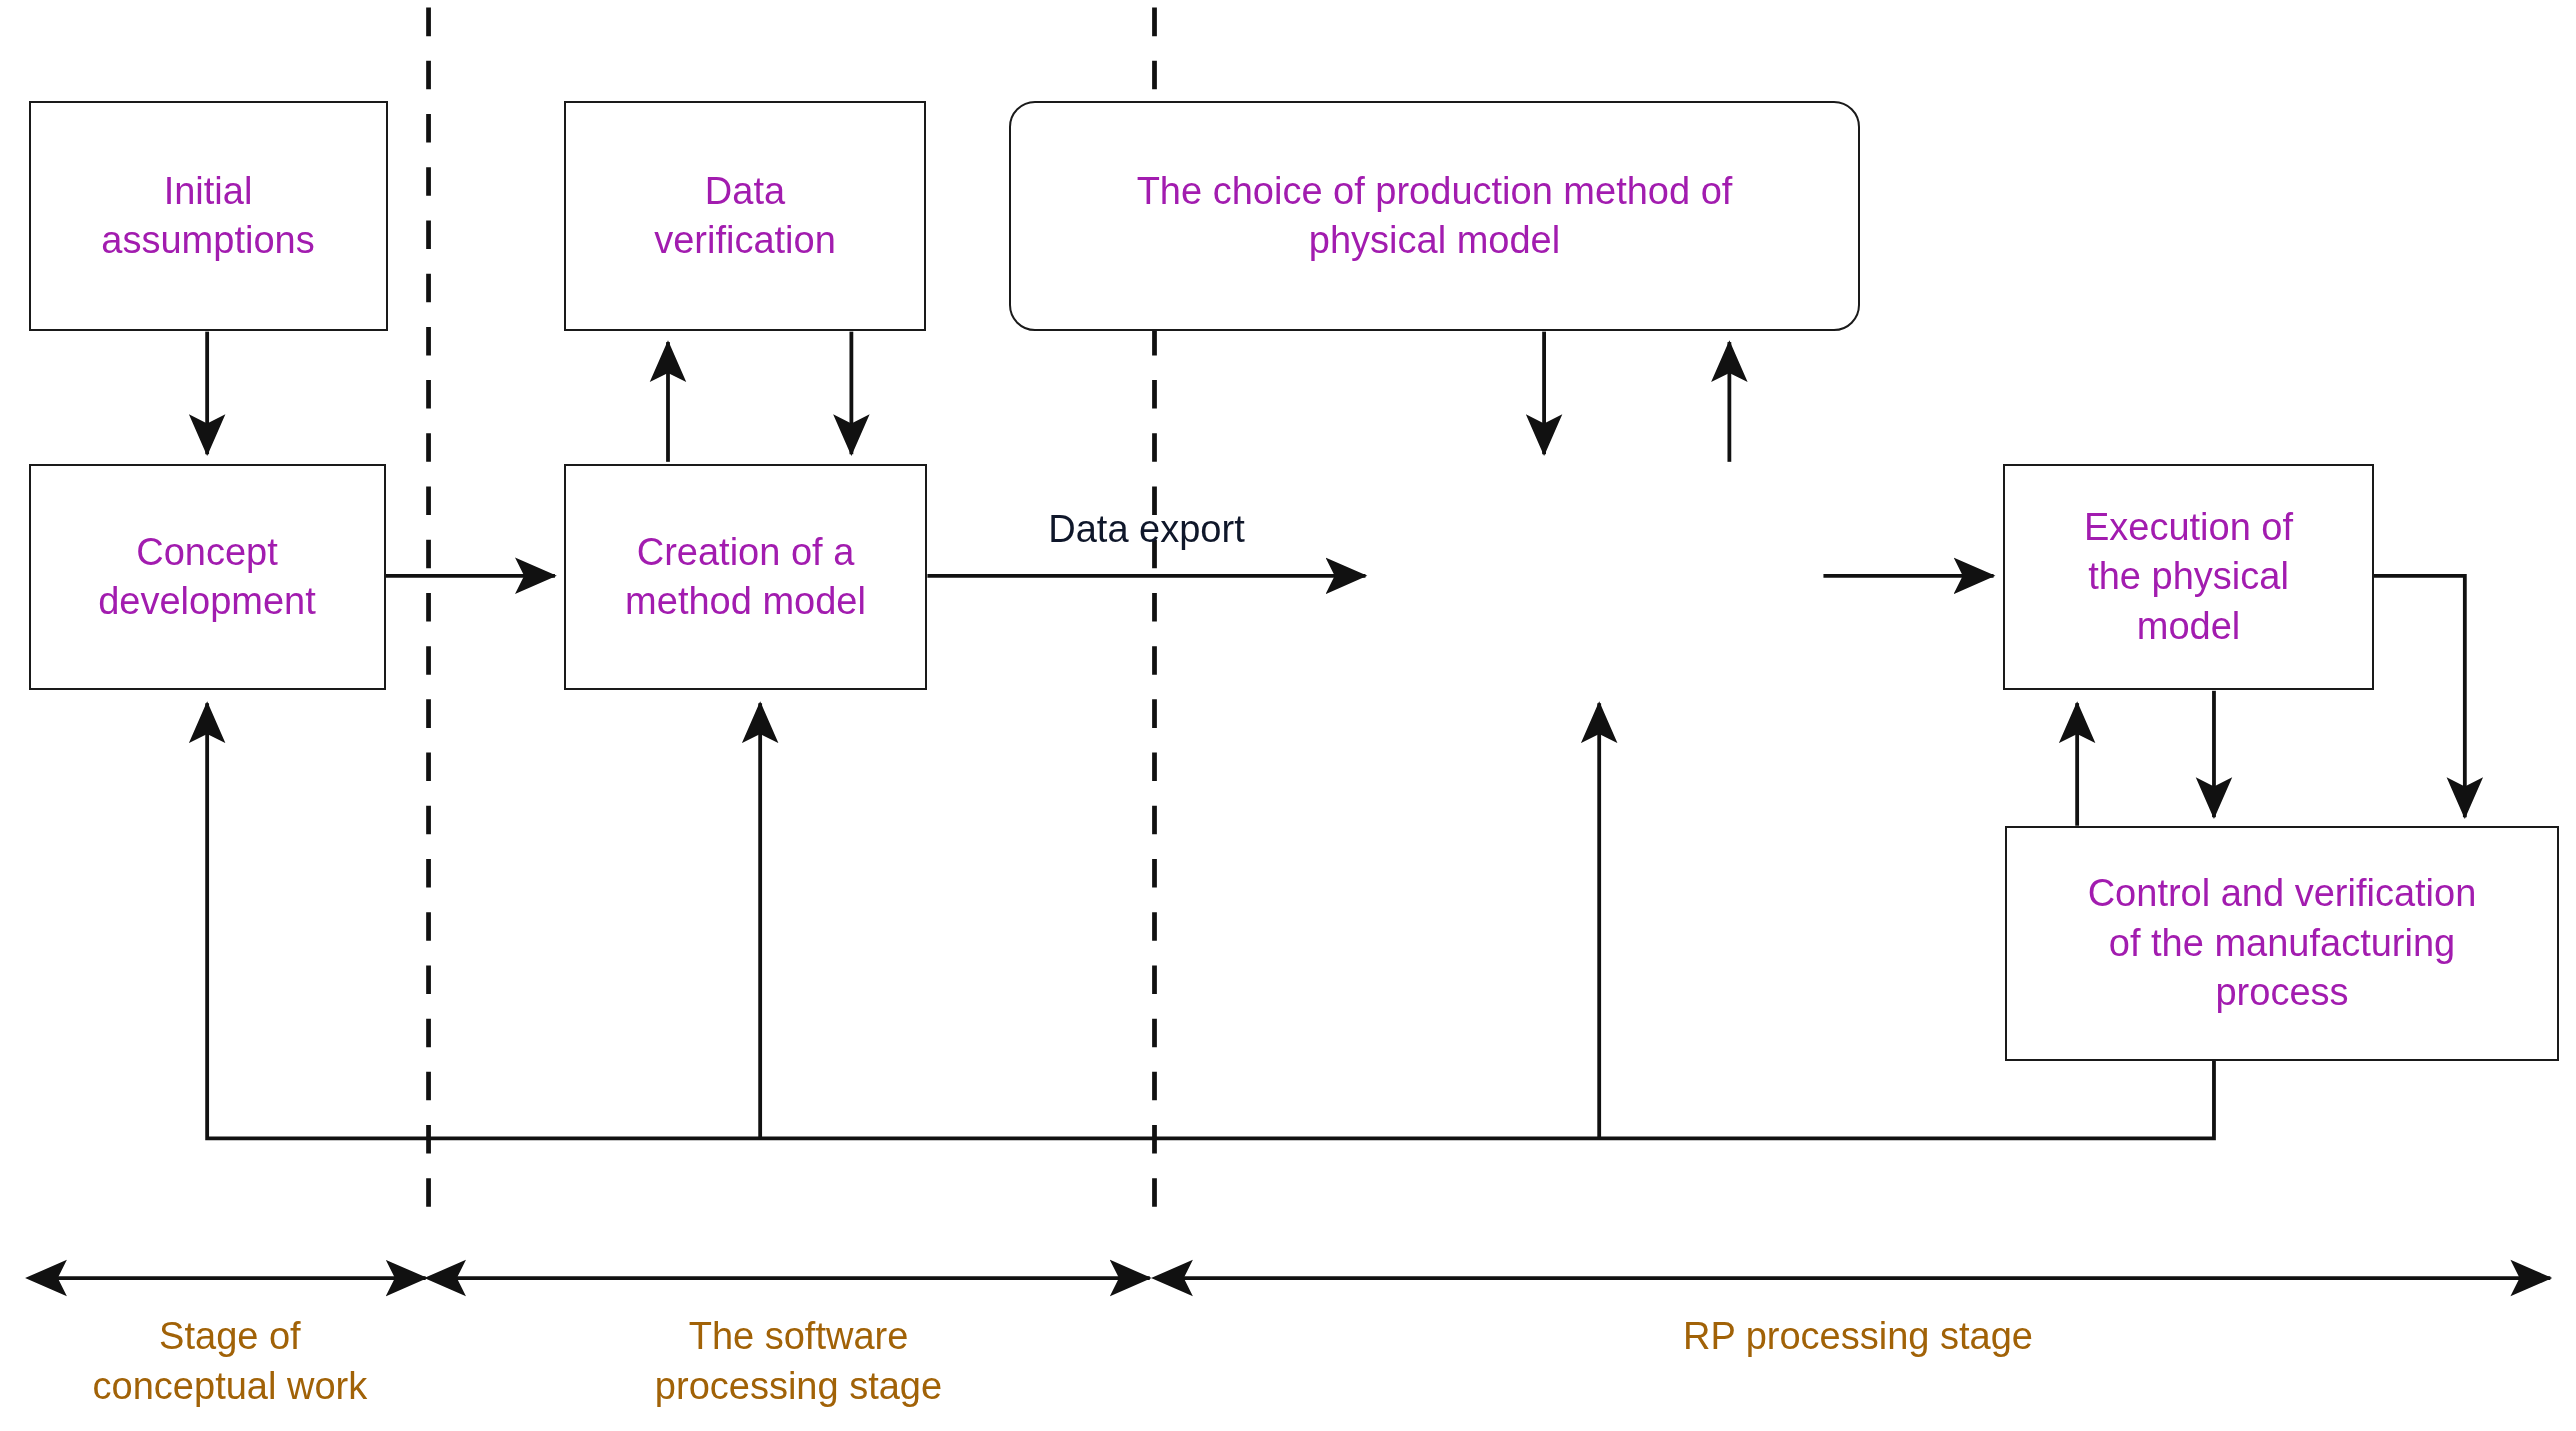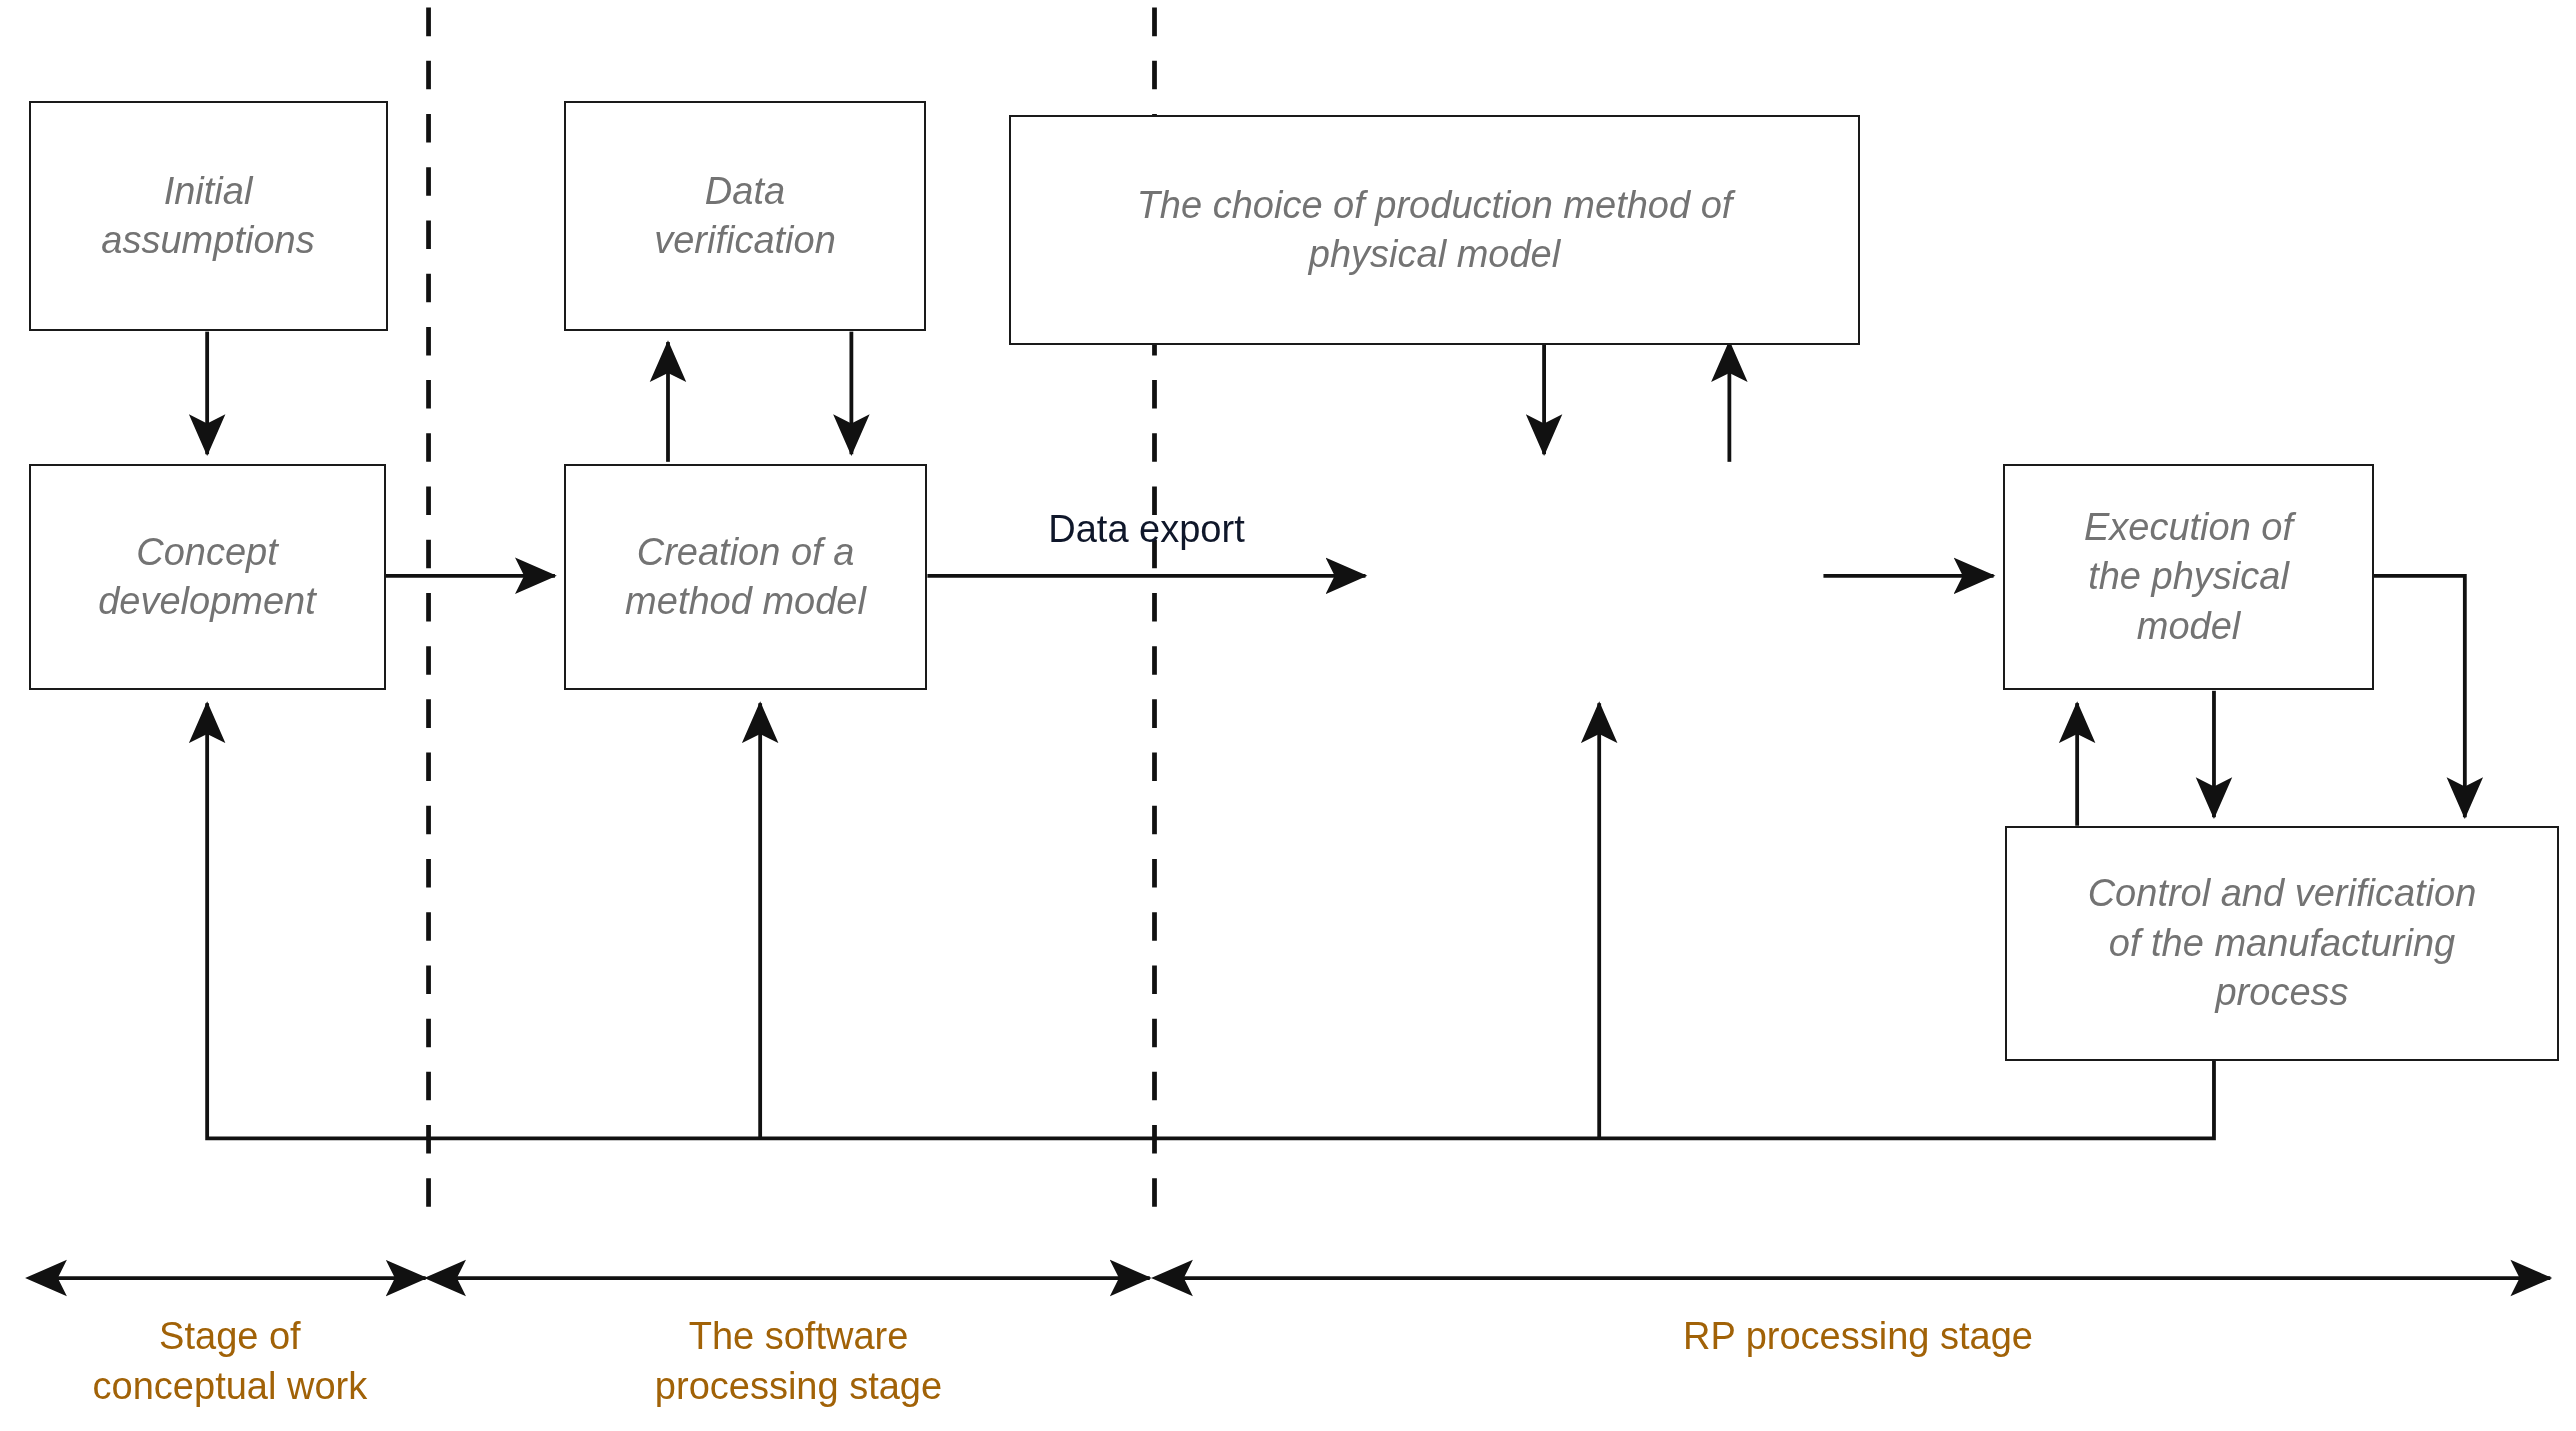--- a/index.html
+++ b/index.html
@@ -1,21 +1,21 @@
 <!DOCTYPE html>
 <html style="font-size:15px"><head>
 <meta charset="utf-8">
 <style>
   html,body{margin:0;padding:0;background:#ffffff;}
   body{width:2576px;height:1432px;font-family:"Liberation Sans",sans-serif;color:#000;}
   #stage{position:relative;width:2576px;height:1432px;overflow:hidden;background:#fff;}
   svg.layer{position:absolute;left:0;top:0;width:2576px;height:1432px;}
   .node{position:absolute;box-sizing:border-box;border:2.9px solid #1a1a1a;background:#fff;
         display:flex;align-items:center;justify-content:center;text-align:center;
-        font-size:38px;line-height:1.30;color:#737373;padding:3.8px 9.5px;font-style:italic;}
+        font-size:38px;line-height:1.30;color:#a21caf;padding:3.8px 9.5px;}
   .freetext{position:absolute;font-size:38px;line-height:1.30;color:#0f172a;text-align:center;}
   .axislabel{position:absolute;font-size:38px;line-height:1.32;color:#a16207;text-align:center;}
 </style>
 </head>
 <body>
 
 <div id="stage">
 
   <svg class="layer" viewBox="0 0 2711 1507" xmlns="http://www.w3.org/2000/svg">
     <defs>
@@ -67,21 +67,21 @@
   <div class="node" style="left:28.5px;top:101px;width:359px;height:230px;">
     <span style="white-space:pre-line;">Initial
 assumptions</span>
   </div>
 
   <div class="node" style="left:564px;top:101px;width:362px;height:230px;">
     <span style="white-space:pre-line;">Data
 verification</span>
   </div>
 
-  <div class="node" style="left:1009px;top:115px;width:851px;height:230px;">
+  <div class="node" style="left:1009px;top:101px;width:851px;height:230px;border-radius:26px;">
     <span style="white-space:pre-line;">The choice of production method of
 physical model</span>
   </div>
 
   <div class="node" style="left:28.5px;top:464px;width:357px;height:226px;">
     <span style="white-space:pre-line;">Concept
 development</span>
   </div>
 
   <div class="node" style="left:564px;top:464px;width:363px;height:226px;">

